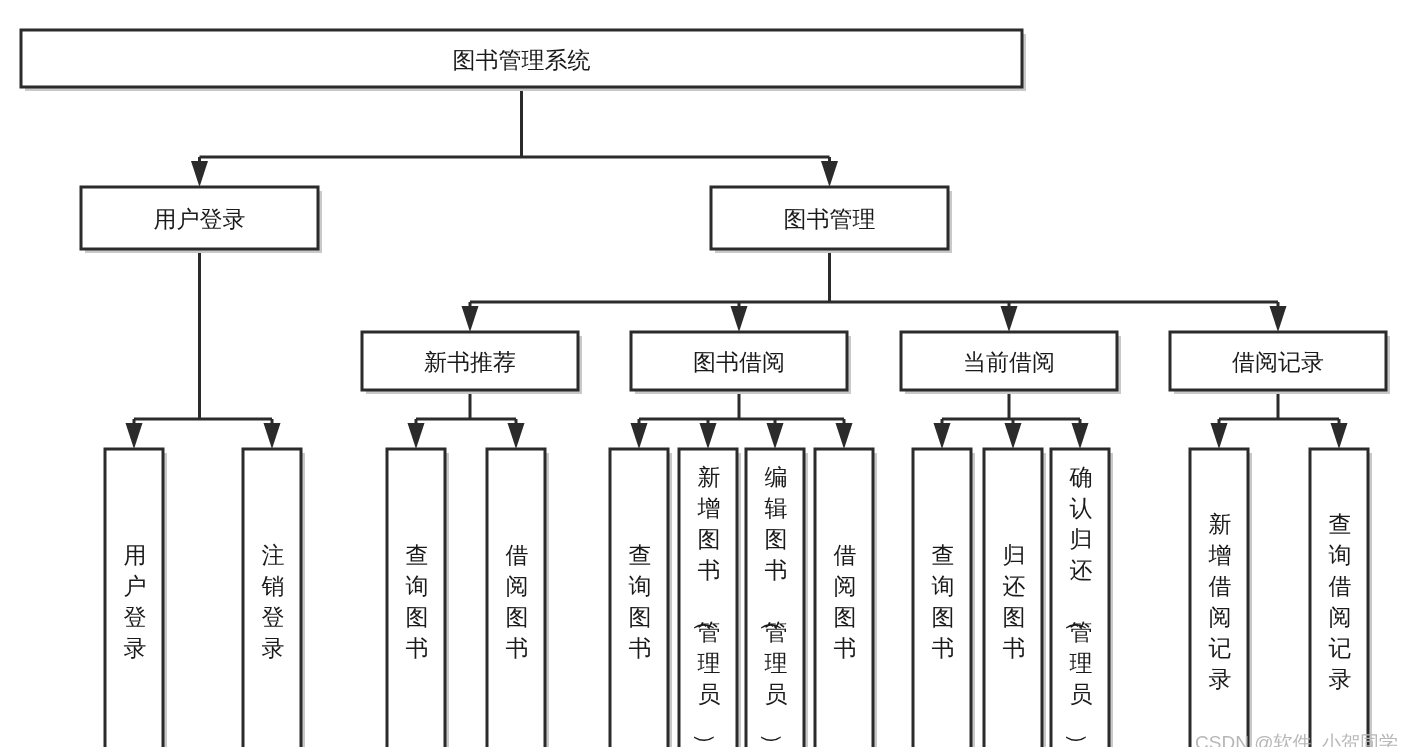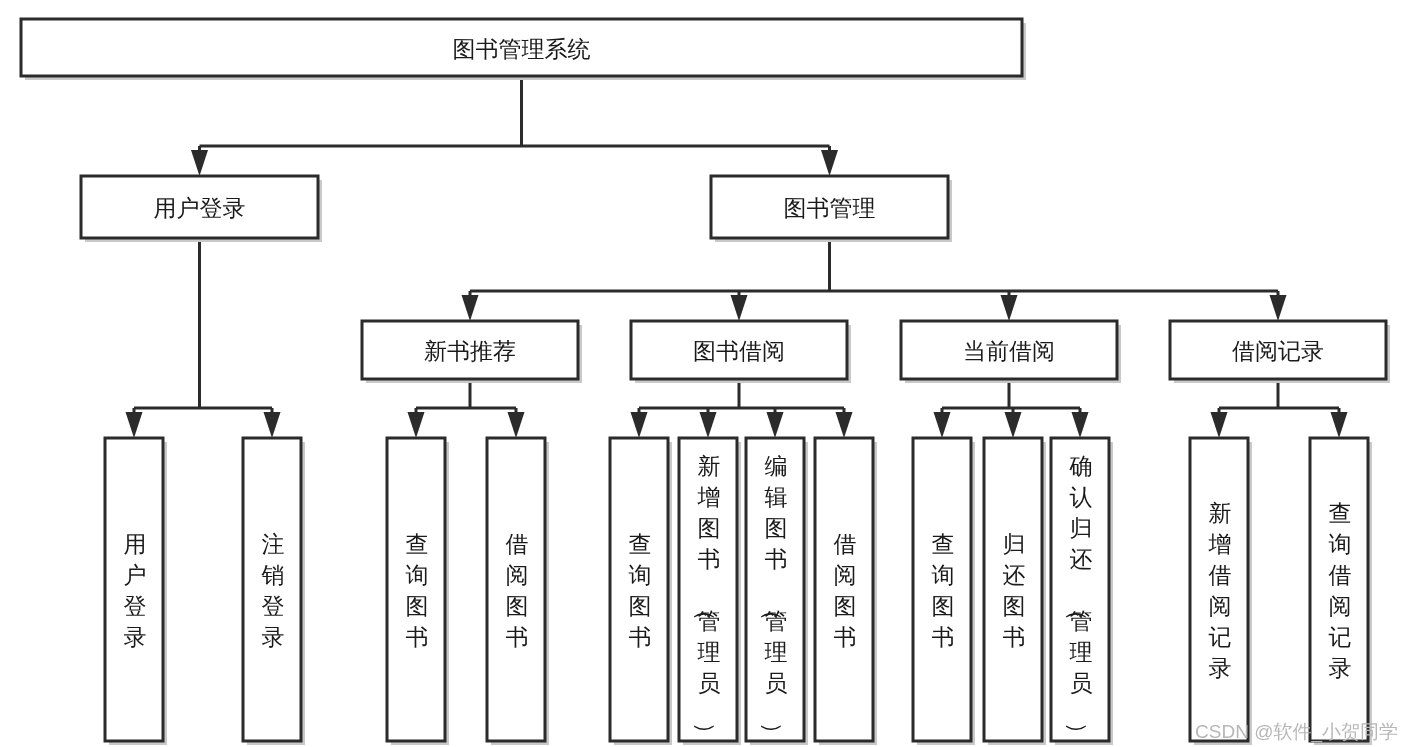--- a/index.html
+++ b/index.html
@@ -10,21 +10,21 @@
   body {
     width: 1405px;
     height: 747px;
     overflow: hidden;
     font-family: "Liberation Sans", "DejaVu Sans", sans-serif;
     position: relative;
   }
   #diagram-root {
     position: absolute;
     left: 0;
-    top: 5px;
+    top: 16px;
     width: 1405px;
     height: 589px;
   }
   svg.diagram {
     display: block;
     width: 1405px;
     height: 747px;
   }
   .node-rect {
     fill: #ffffff;

